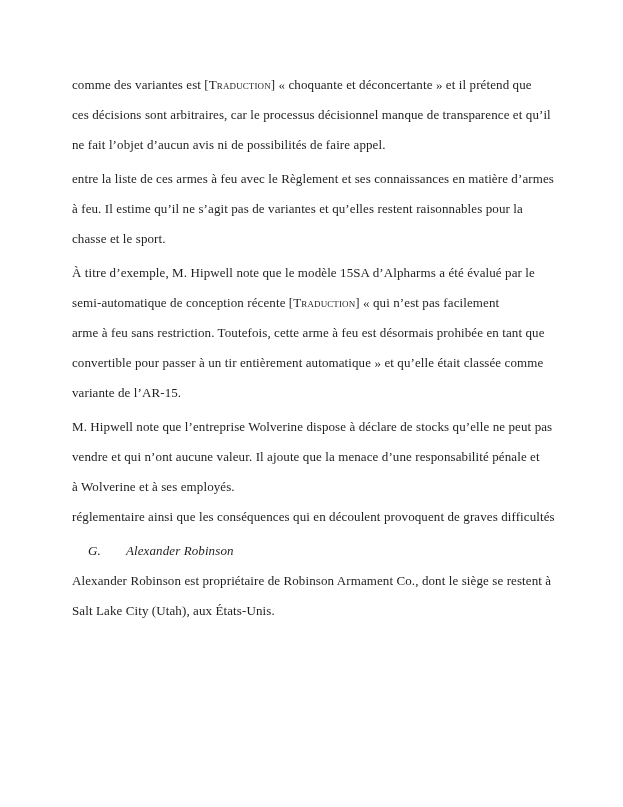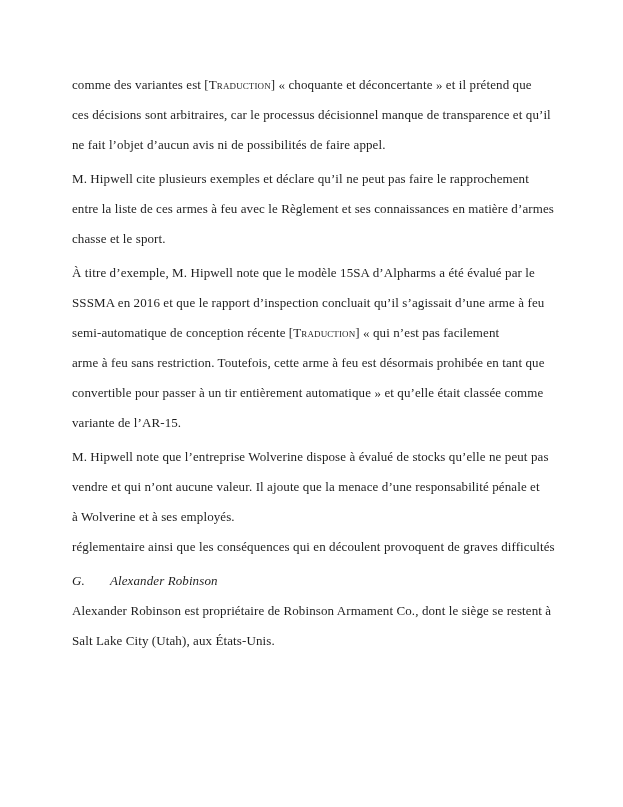--- a/index.html
+++ b/index.html
@@ -28,54 +28,54 @@
   }
   .line {
     line-height: 30px;
     height: 30px;
     white-space: nowrap;
     letter-spacing: 0.1px;
   }
   .heading {
     font-style: italic;
     margin-bottom: 0;
+    margin-left: 16px;
   }
   .sc {
     font-variant: small-caps;
   }
   .tab {
     display: inline-block;
     width: 38px;
   }
 </style>
 </head>
 <body>
 
 <div class="page">
   <div class="content">
       <div class="block">
         <div class="line"><span>comme des variantes est [</span><span class="sc">Traduction</span><span>] « choquante et déconcertante » et il prétend que</span></div>
         <div class="line"><span>ces décisions sont arbitraires, car le processus décisionnel manque de transparence et qu’il</span></div>
         <div class="line"><span>ne fait l’objet d’aucun avis ni de possibilités de faire appel.</span></div>
       </div>
       <div class="block">
-        <div class="line"><span>M. Hipwell cite plusieurs exemples et déclare qu’il ne peut pas faire le rapprochement</span></div>
         <div class="line"><span>entre la liste de ces armes à feu avec le Règlement et ses connaissances en matière d’armes</span></div>
+        <div class="line"><span>à feu. Il estime qu’il ne s’agit pas de variantes et qu’elles restent raisonnables pour la</span></div>
         <div class="line"><span>chasse et le sport.</span></div>
       </div>
       <div class="block">
         <div class="line"><span>À titre d’exemple, M. Hipwell note que le modèle 15SA d’Alpharms a été évalué par le</span></div>
-        <div class="line"><span>SSSMA en 2016 et que le rapport d’inspection concluait qu’il s’agissait d’une arme à feu</span></div>
         <div class="line"><span>semi-automatique de conception récente [</span><span class="sc">Traduction</span><span>] « qui n’est pas facilement</span></div>
         <div class="line"><span>arme à feu sans restriction. Toutefois, cette arme à feu est désormais prohibée en tant que</span></div>
         <div class="line"><span>convertible pour passer à un tir entièrement automatique » et qu’elle était classée comme</span></div>
         <div class="line"><span>variante de l’AR-15.</span></div>
       </div>
       <div class="block">
-        <div class="line"><span>M. Hipwell note que l’entreprise Wolverine dispose à évalué de stocks qu’elle ne peut pas</span></div>
+        <div class="line"><span>M. Hipwell note que l’entreprise Wolverine dispose à déclare de stocks qu’elle ne peut pas</span></div>
         <div class="line"><span>vendre et qui n’ont aucune valeur. Il ajoute que la menace d’une responsabilité pénale et</span></div>
         <div class="line"><span>à Wolverine et à ses employés.</span></div>
         <div class="line"><span>réglementaire ainsi que les conséquences qui en découlent provoquent de graves difficultés</span></div>
       </div>
       <div class="block heading">
         <div class="line"><span class="tab">G.</span><span>Alexander Robinson</span></div>
       </div>
       <div class="block">
         <div class="line"><span>Alexander Robinson est propriétaire de Robinson Armament Co., dont le siège se restent à</span></div>
         <div class="line"><span>Salt Lake City (Utah), aux États-Unis.</span></div>

